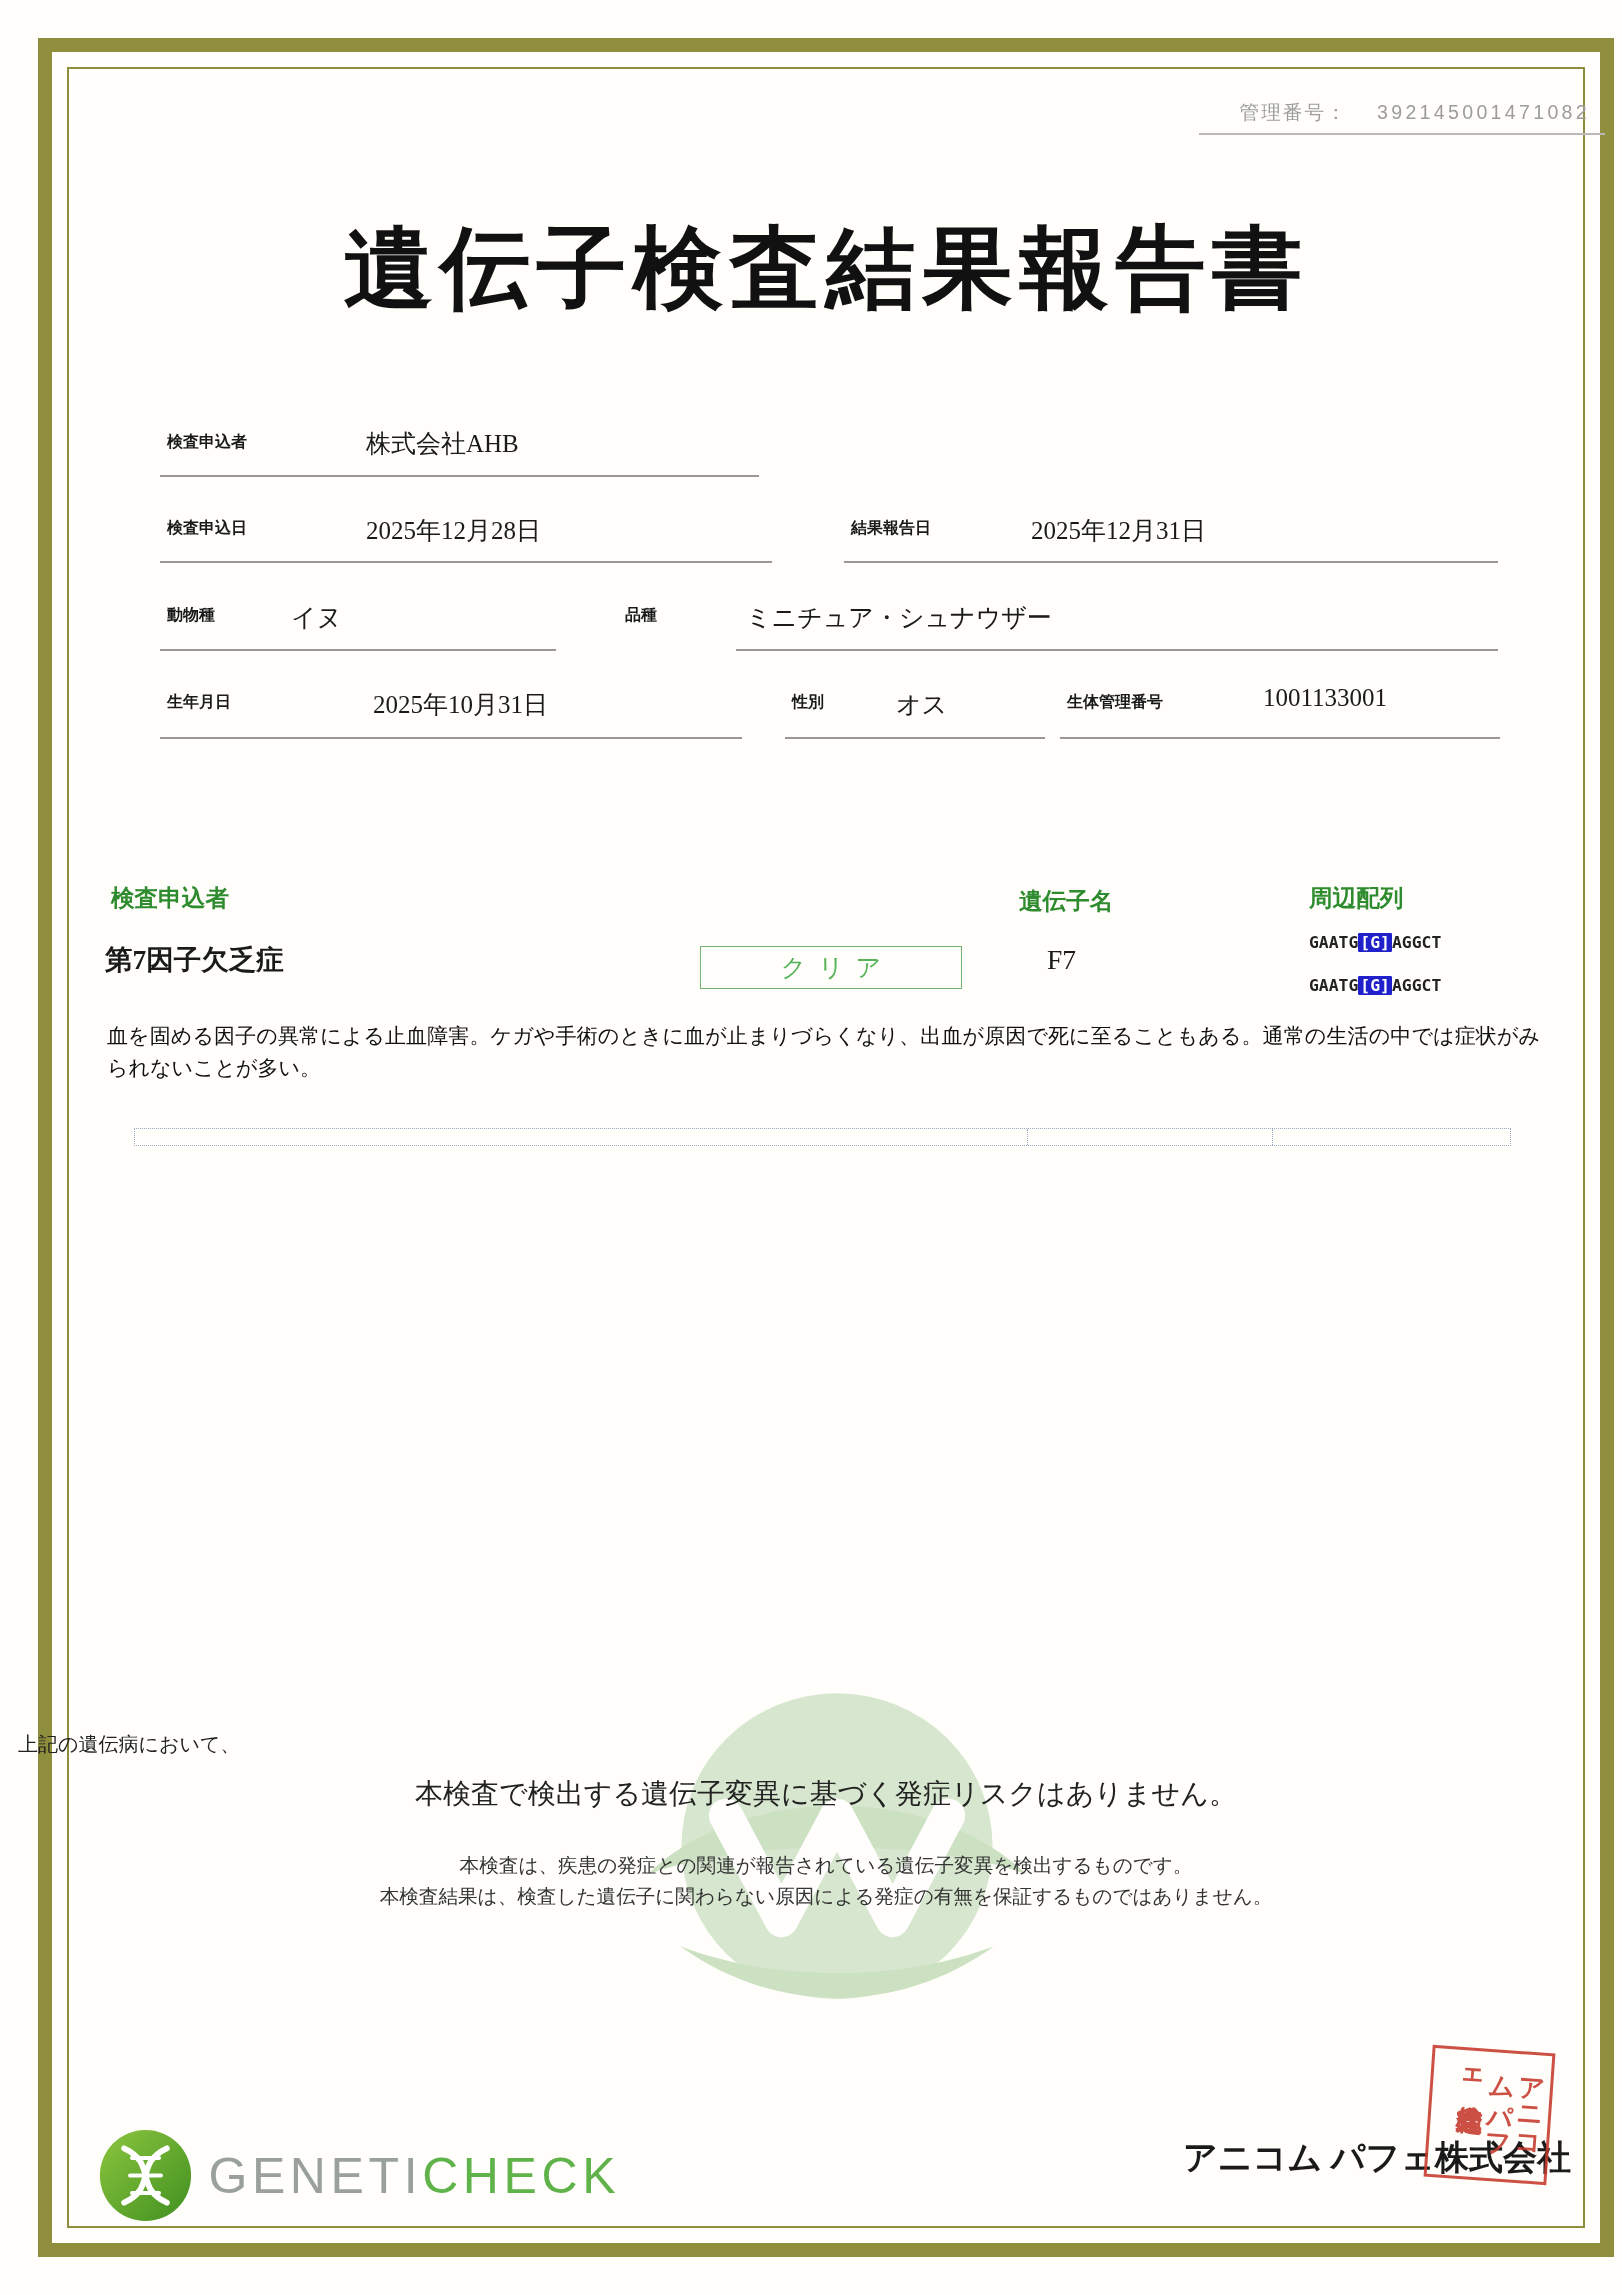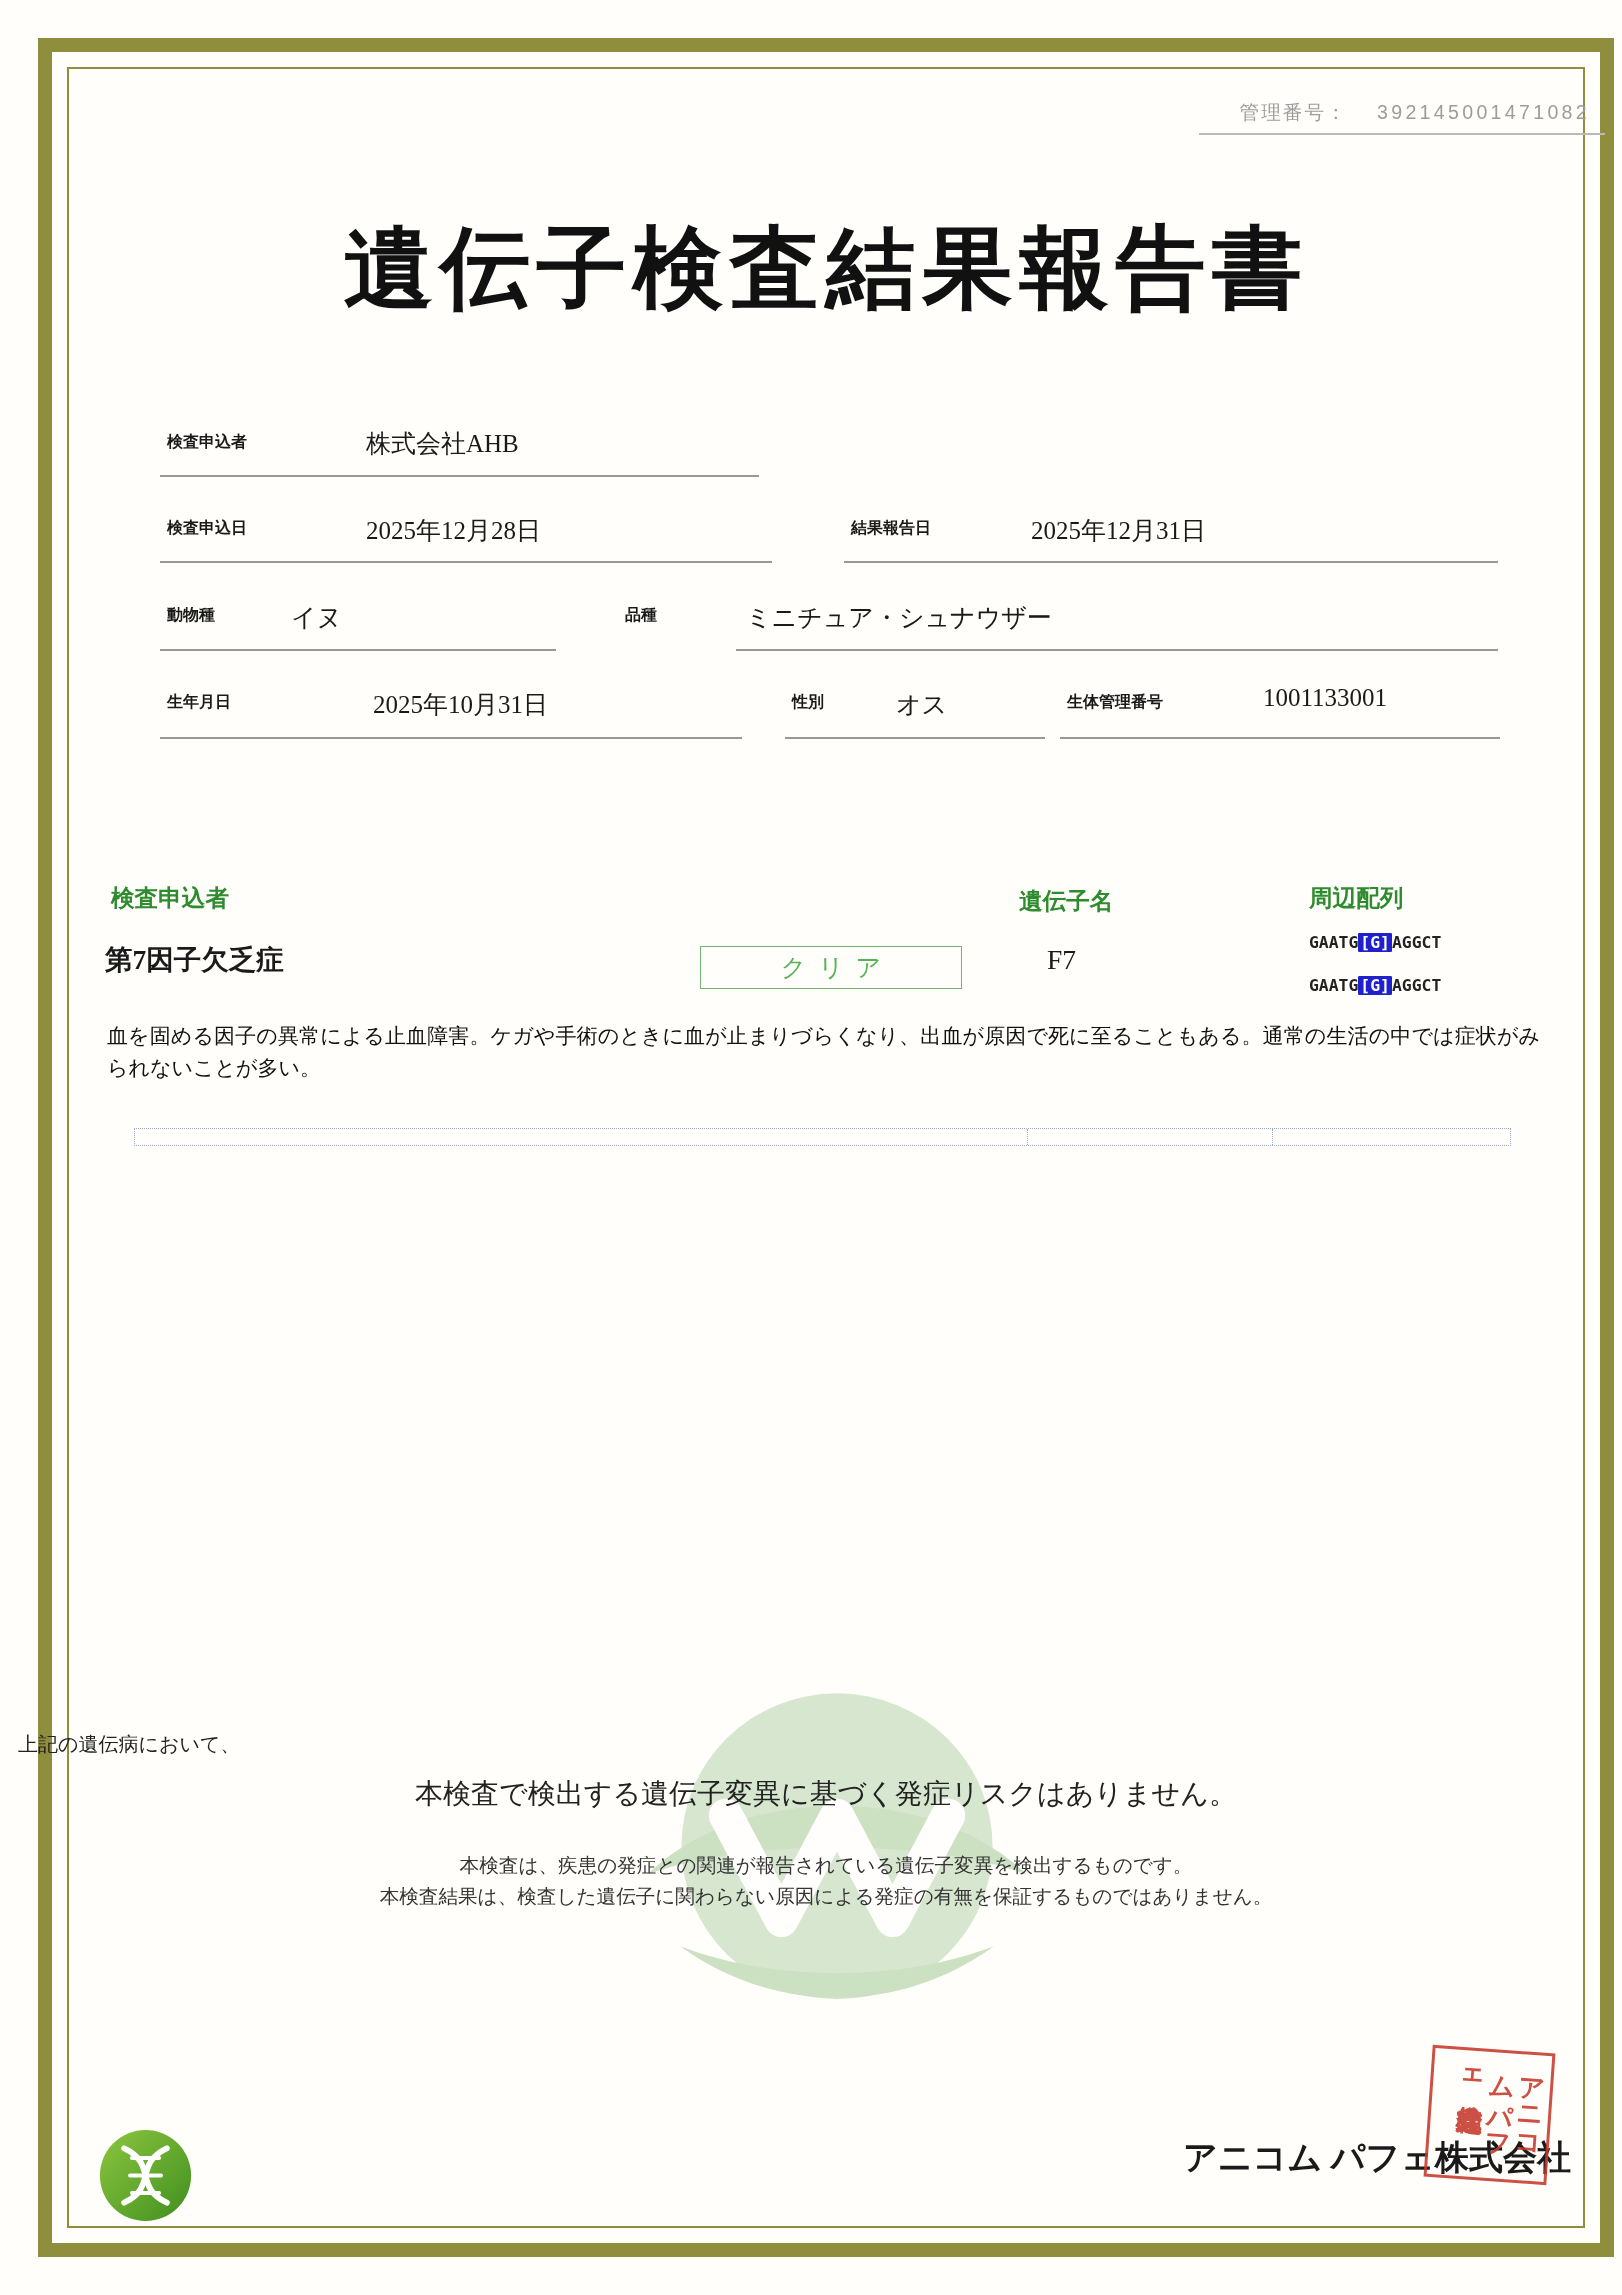--- a/index.html
+++ b/index.html
@@ -169,19 +169,22 @@
         <linearGradient id="lg1" x1="0" y1="0" x2="1" y2="1">
           <stop offset="0" stop-color="#8dc63f"></stop>
           <stop offset="1" stop-color="#3f8f1f"></stop>
         </linearGradient>
       </defs>
       <circle cx="50" cy="50" r="47" fill="url(#lg1)"></circle>
       <path d="M28,22 C62,38 38,62 72,78" stroke="#ffffff" stroke-width="6" fill="none" stroke-linecap="round"></path>
       <path d="M72,22 C38,38 62,62 28,78" stroke="#ffffff" stroke-width="6" fill="none" stroke-linecap="round"></path>
       <path d="M36,32 L64,32 M34,50 L66,50 M36,68 L64,68" stroke="#ffffff" stroke-width="4" stroke-linecap="round"></path>
     </svg>
+    <div class="logo-text">
+      <span class="t1">GENETI</span><span class="t2">CHECK</span>
+    </div>
   </div>
 
   <div class="company">アニコム パフェ株式会社</div>
   <div class="seal">アニコムパフェ株式会社之印</div>
 
 </div>
 
 
 </body></html>

